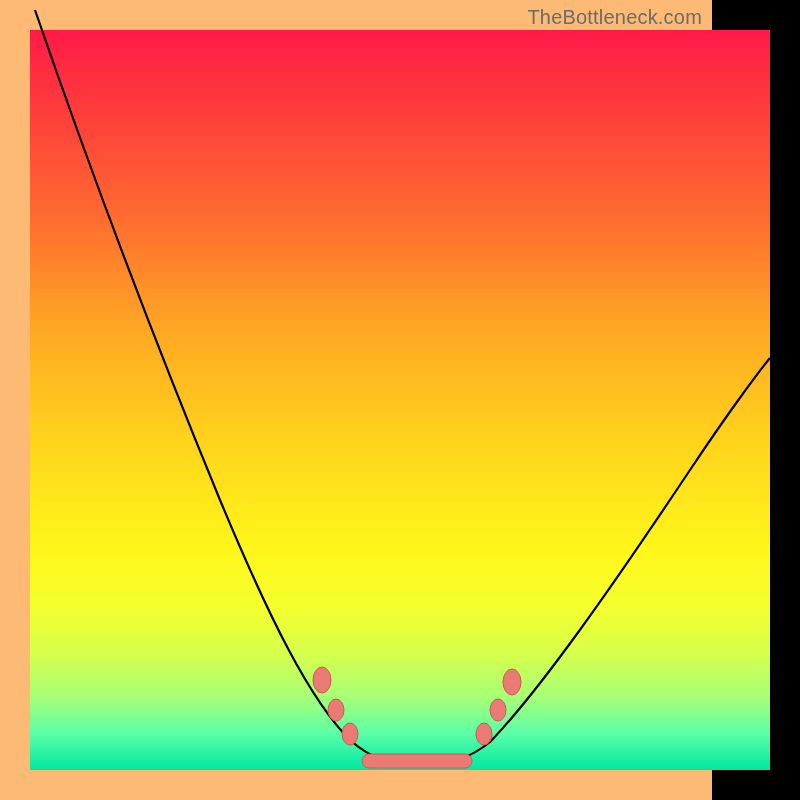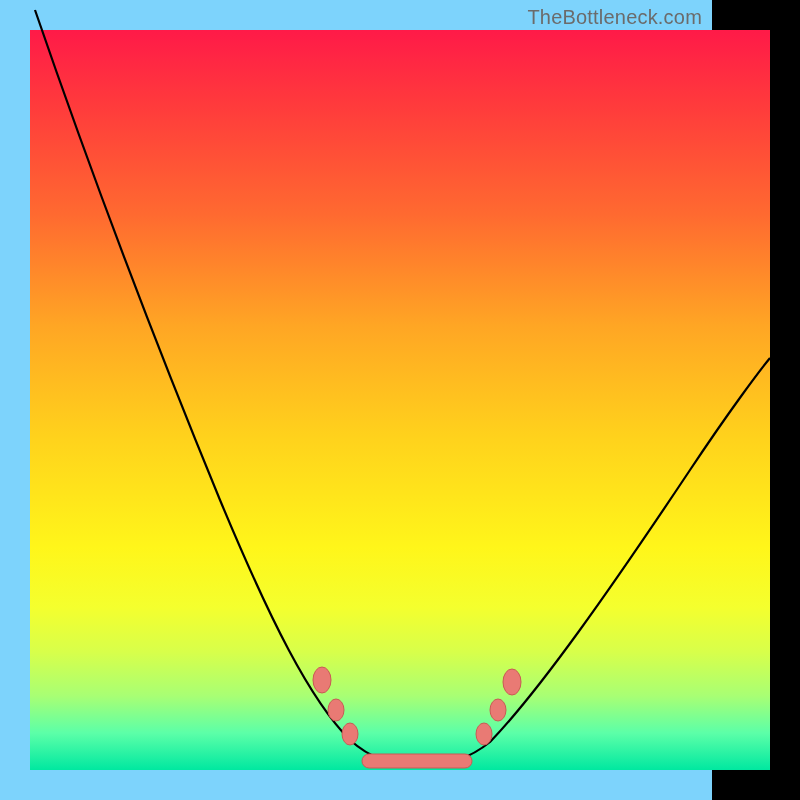--- a/index.html
+++ b/index.html
@@ -9,21 +9,21 @@
     height: 800px;
     overflow: hidden;
     background: #000;
     font-family: Arial, Helvetica, sans-serif;
   }
   .frame {
     position: absolute;
     top: 0; left: 0;
     width: 712px;
     height: 800px;
-    background: #7dd3fc;
+    background: #fdba74;
   }
   .plot-area {
     position: absolute;
     top: 30px;
     left: 30px;
     width: 740px;
     height: 740px;
     
     background: linear-gradient(to bottom,
       #ff1a48 0%,

